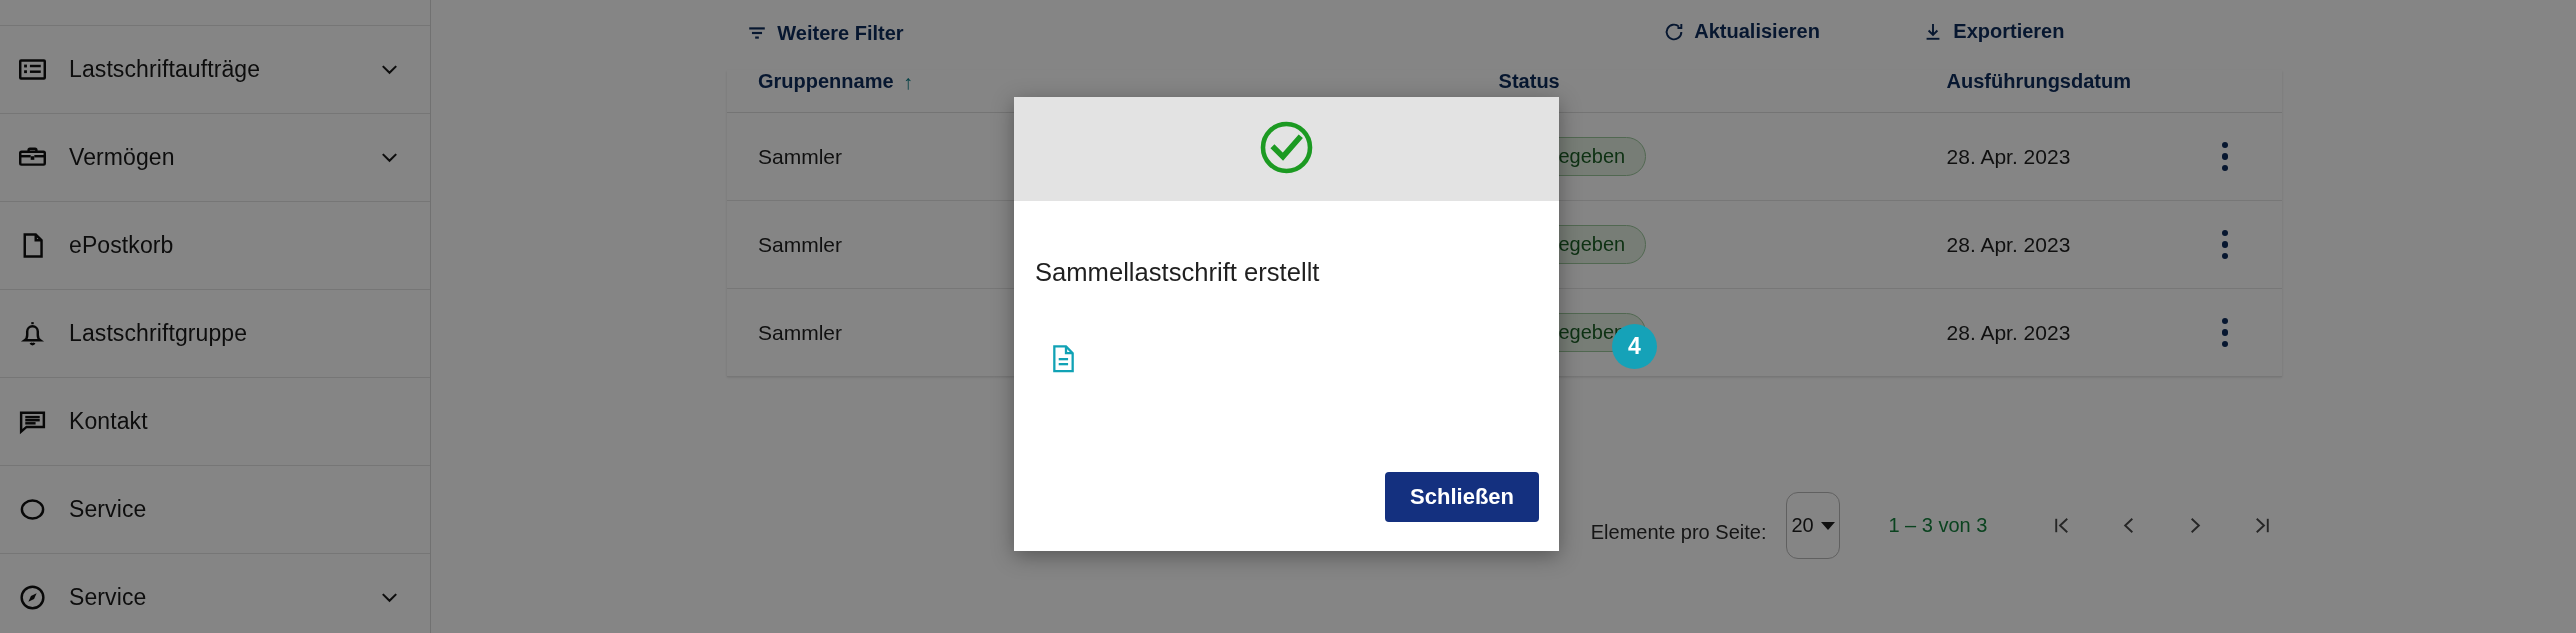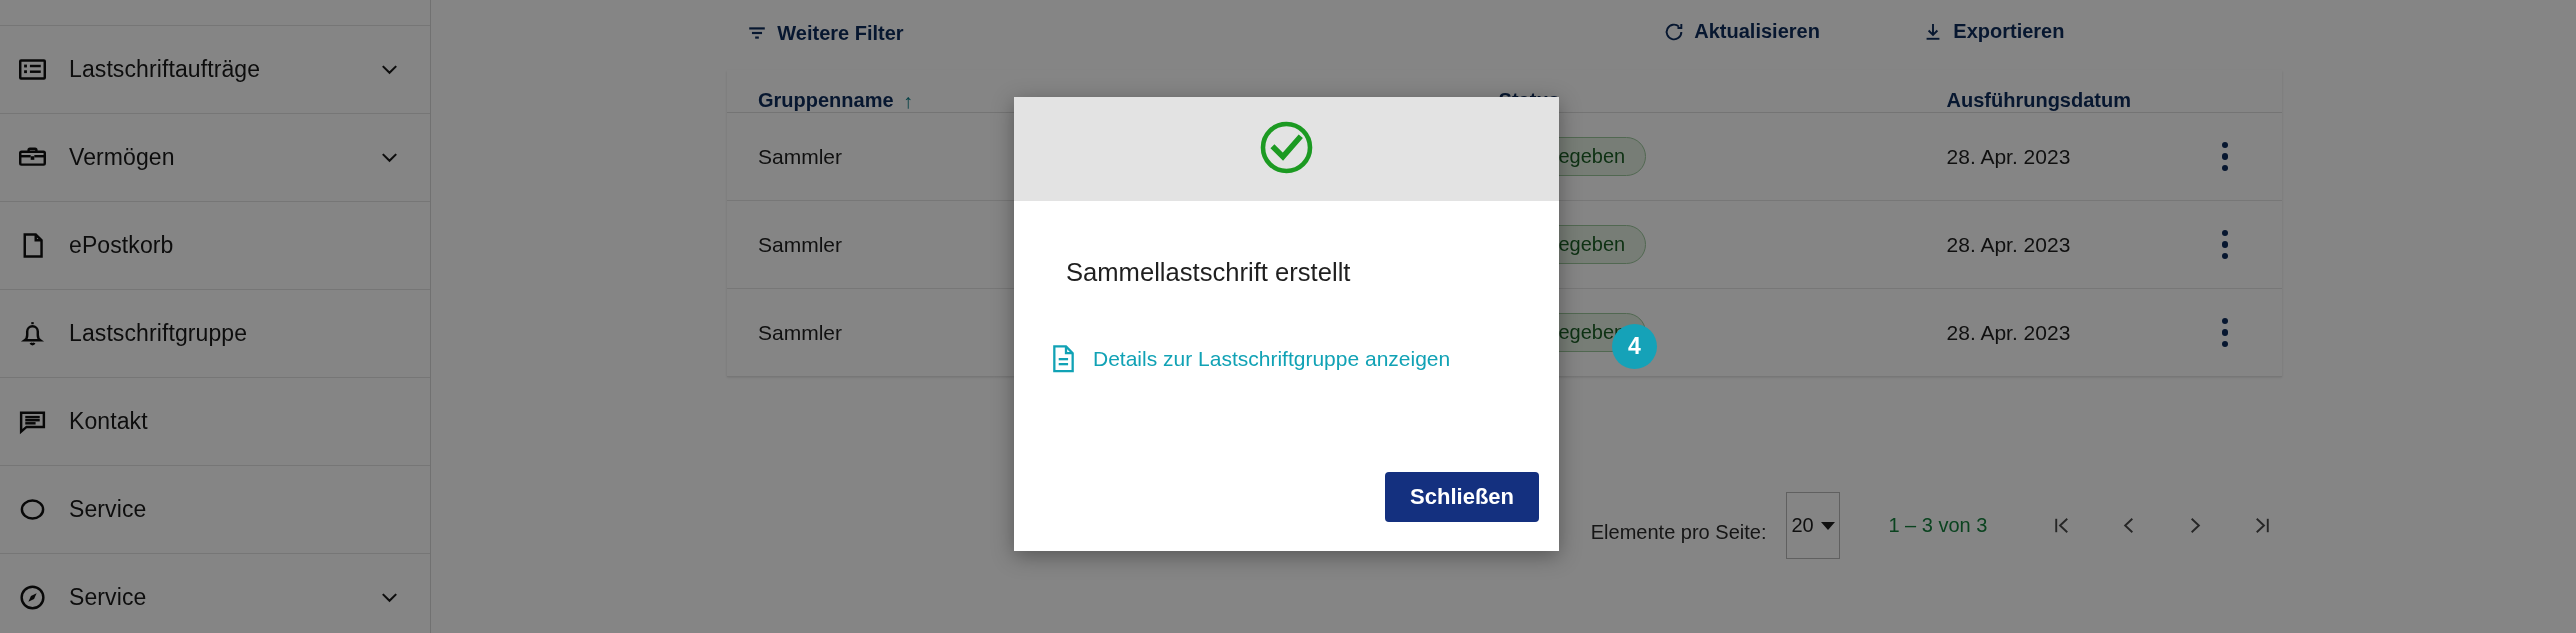--- a/index.html
+++ b/index.html
@@ -102,21 +102,21 @@
   #table-card {
     position: absolute;
     left: 296px; top: 70px;
     width: 1555px;
     background: #ffffff;
     box-shadow: 0 0.8px 2.3px rgba(0,0,0,0.14);
   }
   .thead {
     display: flex;
     height: 43px;
-    align-items: flex-end;
+    align-items: flex-start;
     border-bottom: 0.8px solid #dedede;
   }
   .th {
     font-size: 20px;
     font-weight: bold;
     color: #0f2d5c;
     white-space: nowrap;
     display: flex; align-items: center;
     cursor: pointer;
   }
@@ -182,21 +182,21 @@
     font-size: 20px;
     color: #2b2b2b;
     white-space: nowrap;
     margin-top: 13px;
   }
   .pg-select {
     margin-left: 20px;
     width: 54px; height: 67px;
     border: 0.8px solid #b9b9b9;
     background: #fff;
-    border-radius: 0;
+    border-radius: 12px;
     display: flex; align-items: center; justify-content: center;
     gap: 7.8px;
     cursor: pointer;
   }
   .pg-select .val { font-size: 20px; color: #1f1f1f; }
   .pg-select .caret {
     width: 0; height: 0;
     border-left: 7px solid transparent;
     border-right: 7px solid transparent;
     border-top: 8.5px solid #1f1f1f;
@@ -250,21 +250,21 @@
     display: flex; align-items: center; justify-content: center;
     flex: 0 0 104px;
   }
   #modal-body {
     flex: 1 1 auto;
     position: relative;
     background: #ffffff;
   }
   #modal-title {
     position: absolute;
-    left: 52px; top: 57px;
+    left: 21px; top: 57px;
     font-size: 25.6px;
     color: #1f1f1f;
     white-space: nowrap;
   }
   #modal-link {
     position: absolute;
     left: 36px; top: 142px;
     display: flex; align-items: center;
     cursor: pointer;
   }
@@ -552,21 +552,20 @@
 
       <a id="modal-link">
         <span class="lk-ico">
           <svg width="25" height="29.5" viewBox="0 0 24 28" fill="none" stroke="currentColor" stroke-width="2.2">
             <path d="M3.2 2.2h11.2L20.8 8.6V25.8H3.2z"></path>
             <polyline points="14.4,2.2 14.4,8.6 20.8,8.6"></polyline>
             <line x1="7.4" y1="14.4" x2="16.4" y2="14.4"></line>
             <line x1="7.4" y1="19.2" x2="16.4" y2="19.2"></line>
           </svg>
         </span>
-        <span class="lk-text">Details zur Lastschriftgruppe anzeigen</span>
       </a>
 
       <button id="modal-close-btn">Schließen</button>
     </div>
   </div>
 
   <div id="click-marker">4</div>
 
 </div>
 

